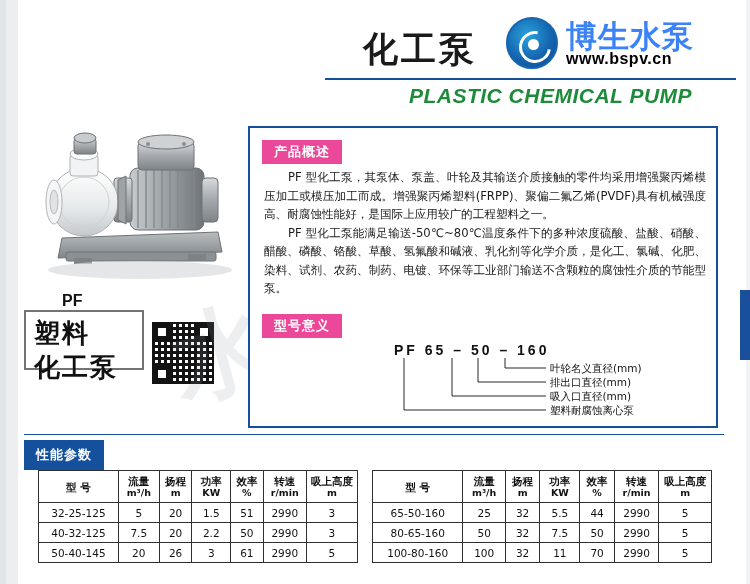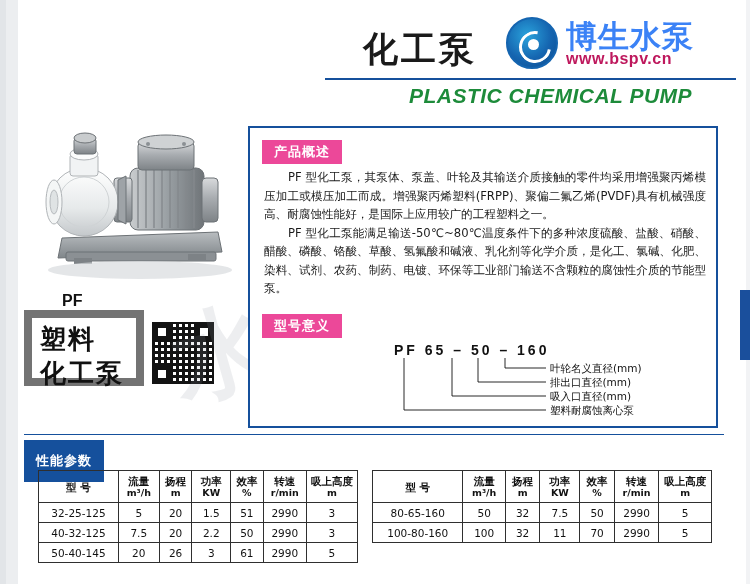--- a/index.html
+++ b/index.html
@@ -95,21 +95,21 @@
     font-weight: bold;
     color: #3b82f6;
     letter-spacing: 1px;
     font-family: "DejaVu Sans", sans-serif;
   }
   .logo-url {
     position: absolute;
     left: 60px; top: 34px;
     font-size: 16px;
     font-weight: bold;
-    color: #be185d;
+    color: #000000;
     letter-spacing: 0.5px;
     font-family: "Liberation Sans", sans-serif;
   }
   .header-rule {
     position: absolute;
     left: 307px; top: 78px;
     width: 411px; height: 2px;
     background: #15509c;
   }
   .header-sub {
@@ -137,22 +137,22 @@
     position: absolute;
     left: 62px; top: 292px;
     font-size: 16px;
     font-weight: bold;
     color: #111;
     font-family: "Liberation Sans", sans-serif;
   }
   .name-box {
     position: absolute;
     left: 24px; top: 310px;
-    width: 120px; height: 76px;
-    border: 8px solid #737373;
+    width: 120px; height: 60px;
+    border: 2px solid #737373;
   }
   .name-box-l1, .name-box-l2 {
     position: absolute;
     left: 8px;
     font-size: 26px;
     font-weight: bold;
     color: #111;
     letter-spacing: 2px;
     font-family: "DejaVu Sans", sans-serif;
   }
@@ -230,21 +230,21 @@
 
   
   .perf-hd {
     position: absolute;
     left: 24px; top: 440px;
     background: #15509c;
     color: #fff;
     font-size: 13px;
     font-weight: bold;
     letter-spacing: 1px;
-    padding: 12px 12px;
+    padding: 6px 12px;
     font-family: "DejaVu Sans", sans-serif;
   }
   .perf-rule {
     position: absolute;
     left: 24px; top: 434px;
     width: 700px; height: 0;
     border-top: 1px solid #15509c;
   }
   table.spec {
     position: absolute;
@@ -516,20 +516,29 @@
             <span class="u">r/min</span>
         </td>
         <td class="hcell" style="width:56px;">
           <span>吸上高度</span>
             <span class="u">m</span>
         </td>
       </tr>
     </thead>
     <tbody>
       <tr>
+        <td>65-50-160</td>
+        <td>25</td>
+        <td>32</td>
+        <td>5.5</td>
+        <td>44</td>
+        <td>2990</td>
+        <td>5</td>
+      </tr>
+      <tr>
         <td>80-65-160</td>
         <td>50</td>
         <td>32</td>
         <td>7.5</td>
         <td>50</td>
         <td>2990</td>
         <td>5</td>
       </tr>
       <tr>
         <td>100-80-160</td>

